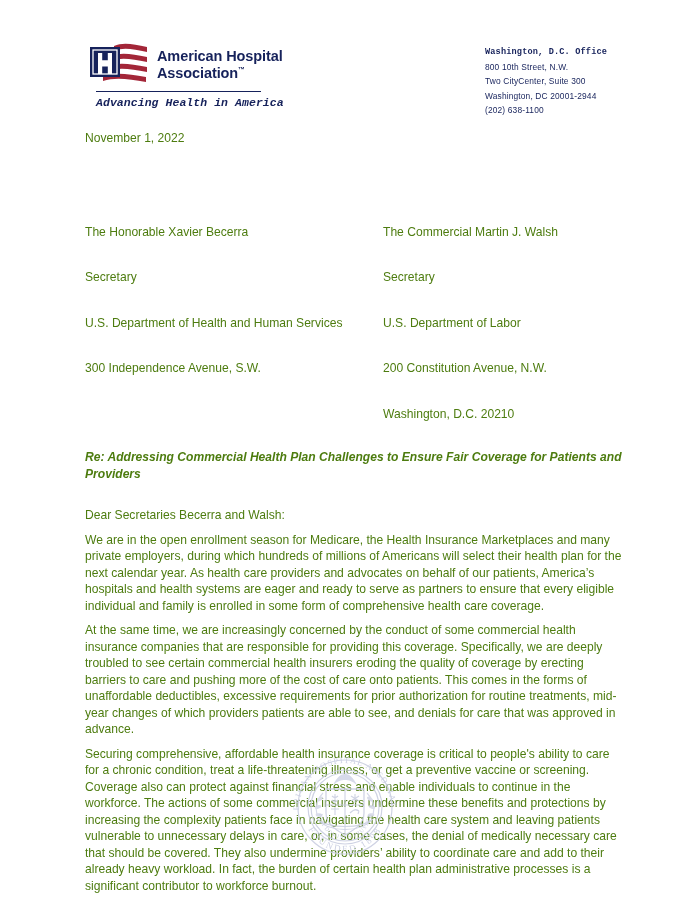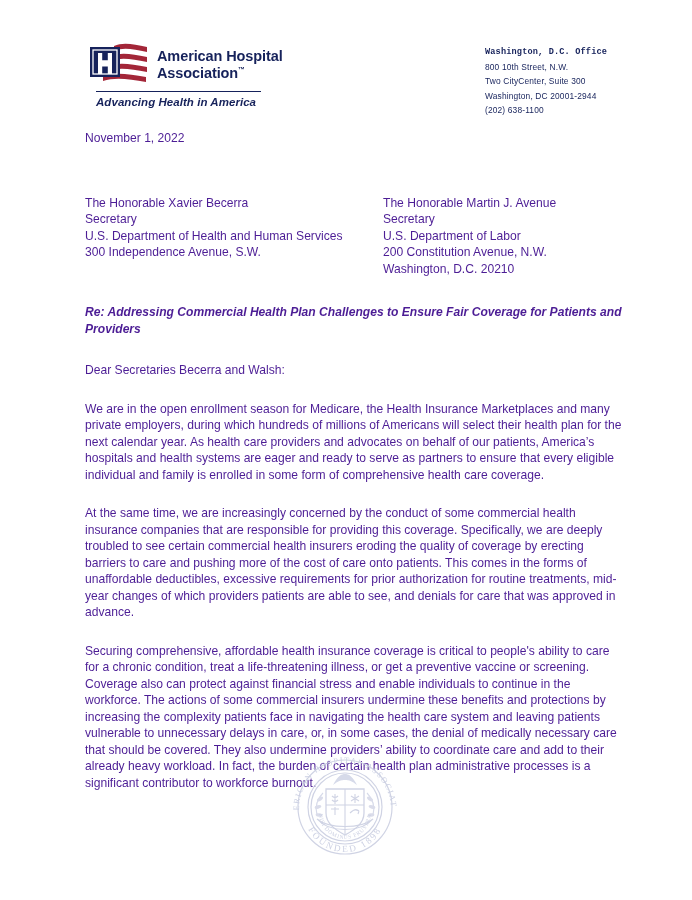--- a/index.html
+++ b/index.html
@@ -78,20 +78,21 @@
   }
 
   .logo-tagline {
     margin-top: 4px;
     margin-left: 7px;
     font-size: 11.5px;
     font-style: italic;
     font-weight: bold;
     color: #16225b;
     letter-spacing: 0.05px;
+    font-family: Liberation Mono, monospace;
   }
 
   
   .address-block {
     position: absolute;
     left: 485px;
     top: 5px;
     font-size: 8.4px;
     line-height: 1.72;
     color: #16225b;
@@ -105,44 +106,44 @@
   }
 
   
   .letter {
     position: absolute;
     left: 85px;
     top: 130px;
     width: 540px;
     font-size: 12.1px;
     line-height: 16.5px;
-    color: #4c1d95;
+    color: #4d7c0f;
   }
 
   .date-line { margin-bottom: 0; }
 
   .recipients {
     display: flex;
     margin-top: 48px;
   }
 
   .recipient-col { width: 298px; }
   .recipient-col.right { width: 242px; }
-  .recipient-col div { white-space: nowrap; }
+  .recipient-col div { white-space: nowrap; margin-top: 29px; }
 
   .subject {
     margin-top: 27px;
     font-style: italic;
     font-weight: bold;
     line-height: 16.5px;
   }
 
   .salutation { margin-top: 25px; }
 
-  .para { margin-top: 22px; text-align: left; }
+  .para { margin-top: 8px; text-align: left; }
 
   
   .seal {
     position: absolute;
     left: 285px;
     top: 753px;
     width: 120px;
     height: 104px;
     opacity: 0.92;
     pointer-events: none;
@@ -197,21 +198,21 @@
     <div class="date-line">November 1, 2022</div>
 
     <div class="recipients">
       <div class="recipient-col">
         <div>The Honorable Xavier Becerra</div>
         <div>Secretary</div>
         <div>U.S. Department of Health and Human Services</div>
         <div>300 Independence Avenue, S.W.</div>
       </div>
       <div class="recipient-col right">
-        <div>The Honorable Martin J. Avenue</div>
+        <div>The Commercial Martin J. Walsh</div>
         <div>Secretary</div>
         <div>U.S. Department of Labor</div>
         <div>200 Constitution Avenue, N.W.</div>
         <div>Washington, D.C. 20210</div>
       </div>
     </div>
 
     <div class="subject">Re: Addressing Commercial Health Plan Challenges to Ensure Fair Coverage for Patients and Providers</div>
 
     <div class="salutation">Dear Secretaries Becerra and Walsh:</div>

